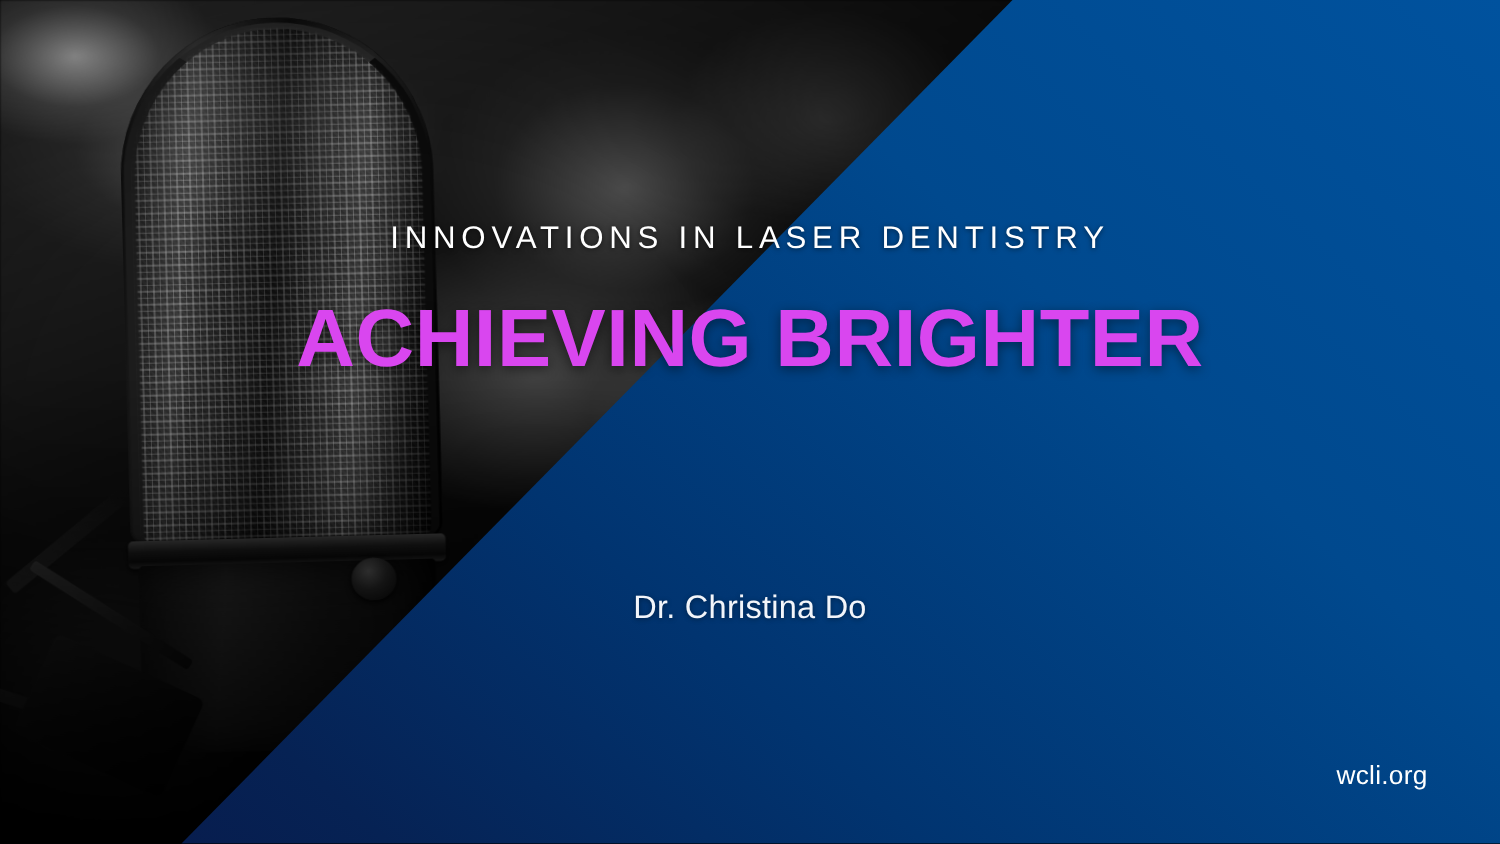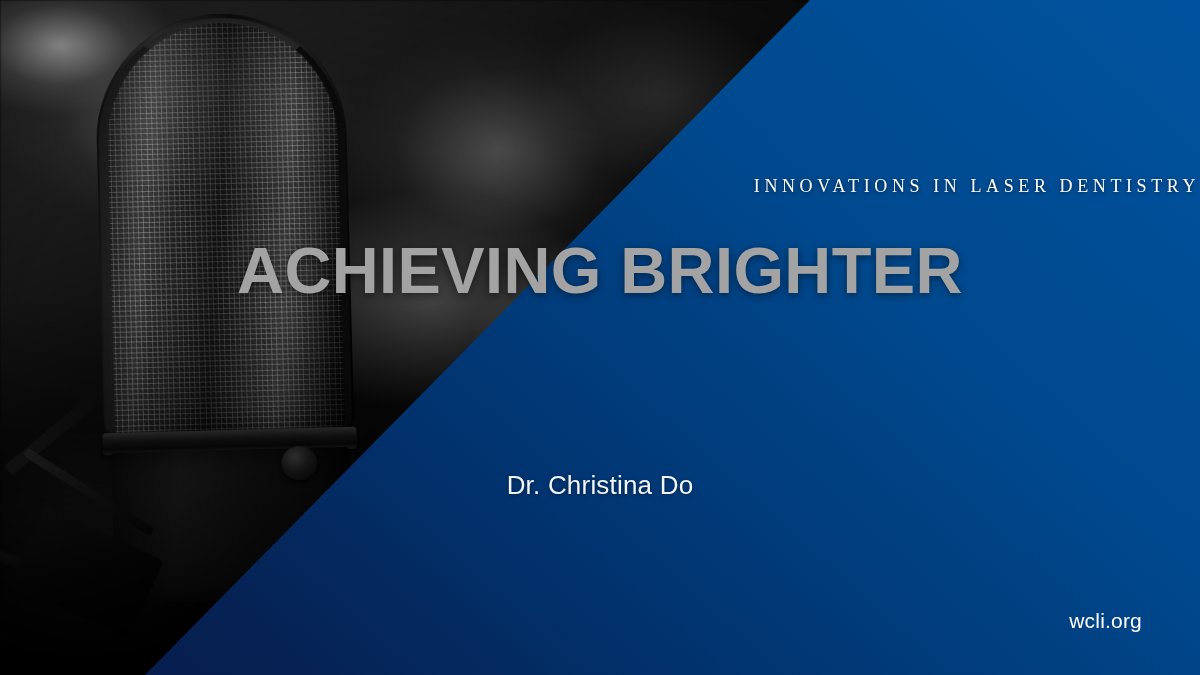--- a/index.html
+++ b/index.html
@@ -164,35 +164,34 @@
   
   .content {
     position: absolute;
     inset: 0;
   }
   .eyebrow {
     position: absolute;
     top: 176px;
     left: 0;
     width: 1200px;
-    text-align: right;
+    text-align: center;
     color: #ffffff;
-    font-size: 18px;
+    font-size: 25px;
     font-weight: 400;
     letter-spacing: 4.6px;
     text-shadow: 0 1px 4px rgba(0,0,0,0.55);
-    font-family: Liberation Serif, serif;
   }
   .headline {
     position: absolute;
     top: 236px;
     left: 100px;
     width: 1000px;
     text-align: center;
-    color: #a3a3a3;
+    color: #d946ef;
     font-size: 65px;
     line-height: 70px;
     font-weight: 700;
     font-stretch: condensed;
     letter-spacing: 0.4px;
     text-shadow: 0 2px 9px rgba(0,0,0,0.45);
   }
   .headline .ln { display: block; white-space: nowrap; }
   .byline {
     position: absolute;

